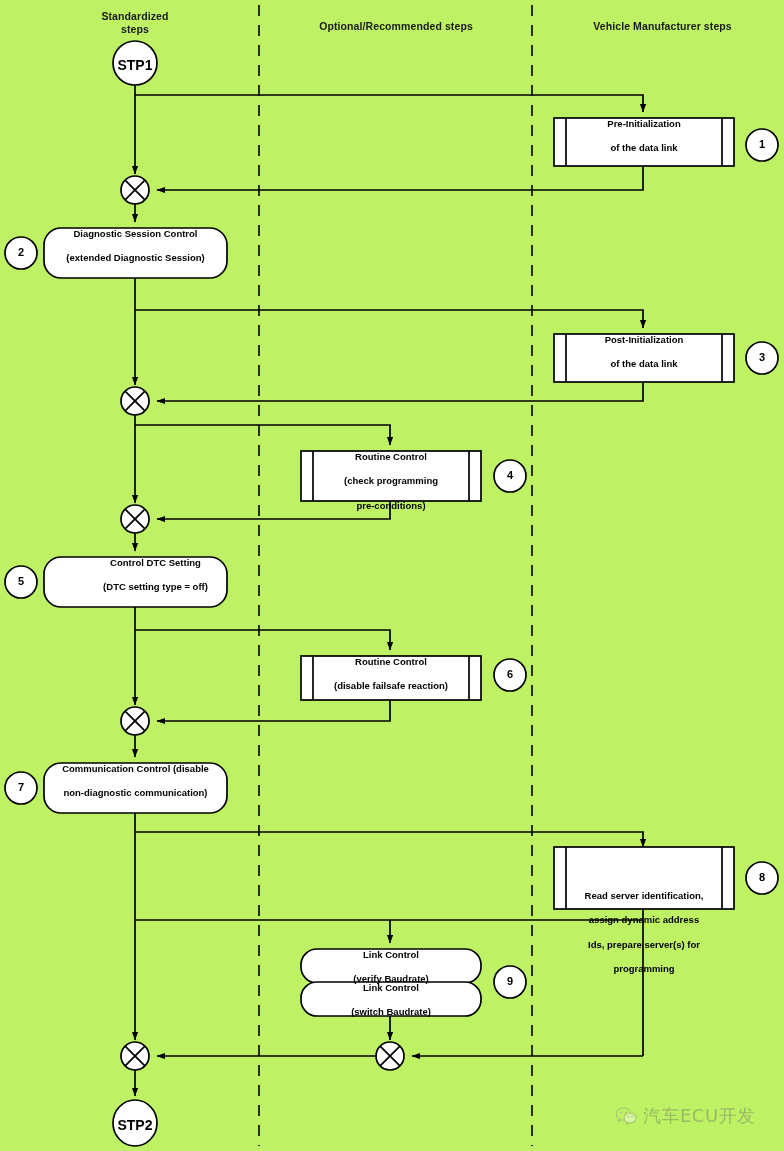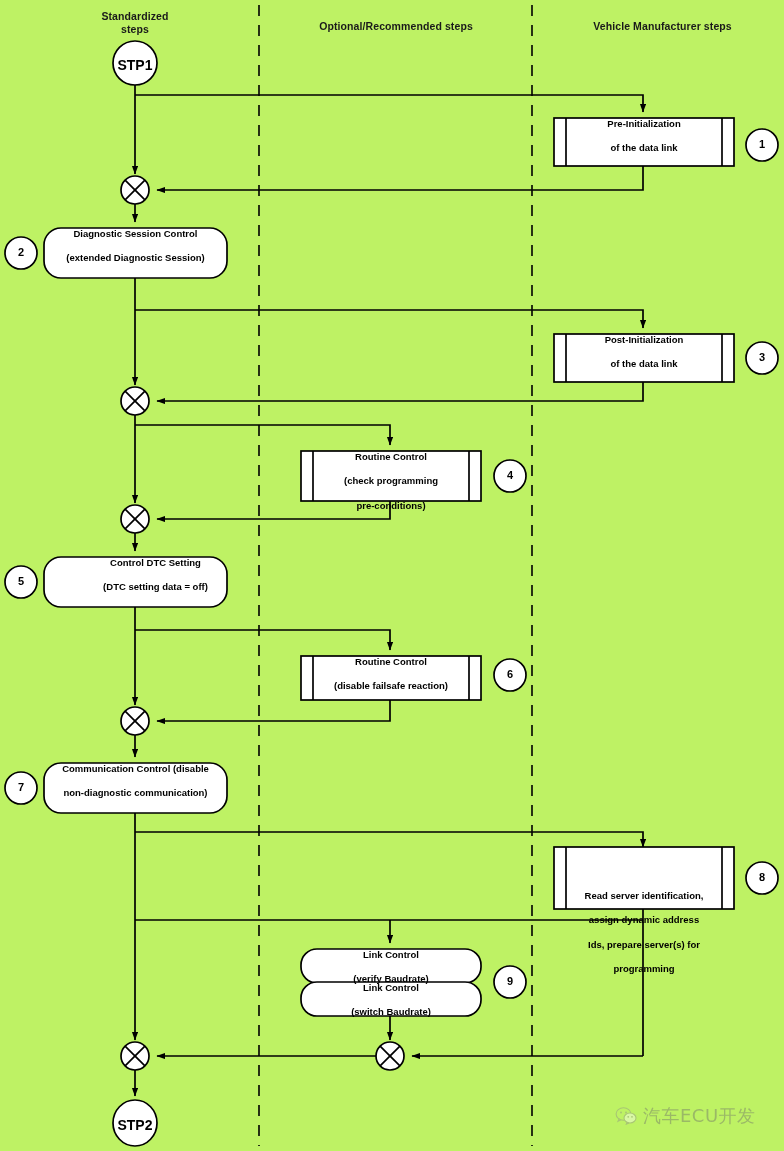--- a/index.html
+++ b/index.html
@@ -273,21 +273,21 @@
       <span>Routine Control</span><br>
       <span>(check programming</span><br>
       <span>pre-conditions)</span>
     </span>
   </div>
   <div class="marker-label" style="left:495px; top:470px; width:30px;">4</div>
 
   <div class="node-label" style="left:46px; top:557px; width:179px; height:50px;padding-left:20px;">
     <span>
       <span>Control DTC Setting</span><br>
-      <span>(DTC setting data = off)</span>
+      <span>(DTC setting type = off)</span>
     </span>
   </div>
   <div class="marker-label" style="left:6px; top:576px; width:30px;">5</div>
 
   <div class="node-label" style="left:313px; top:656px; width:156px; height:44px;">
     <span>
       <span>Routine Control</span><br>
       <span>(disable failsafe reaction)</span>
     </span>
   </div>

